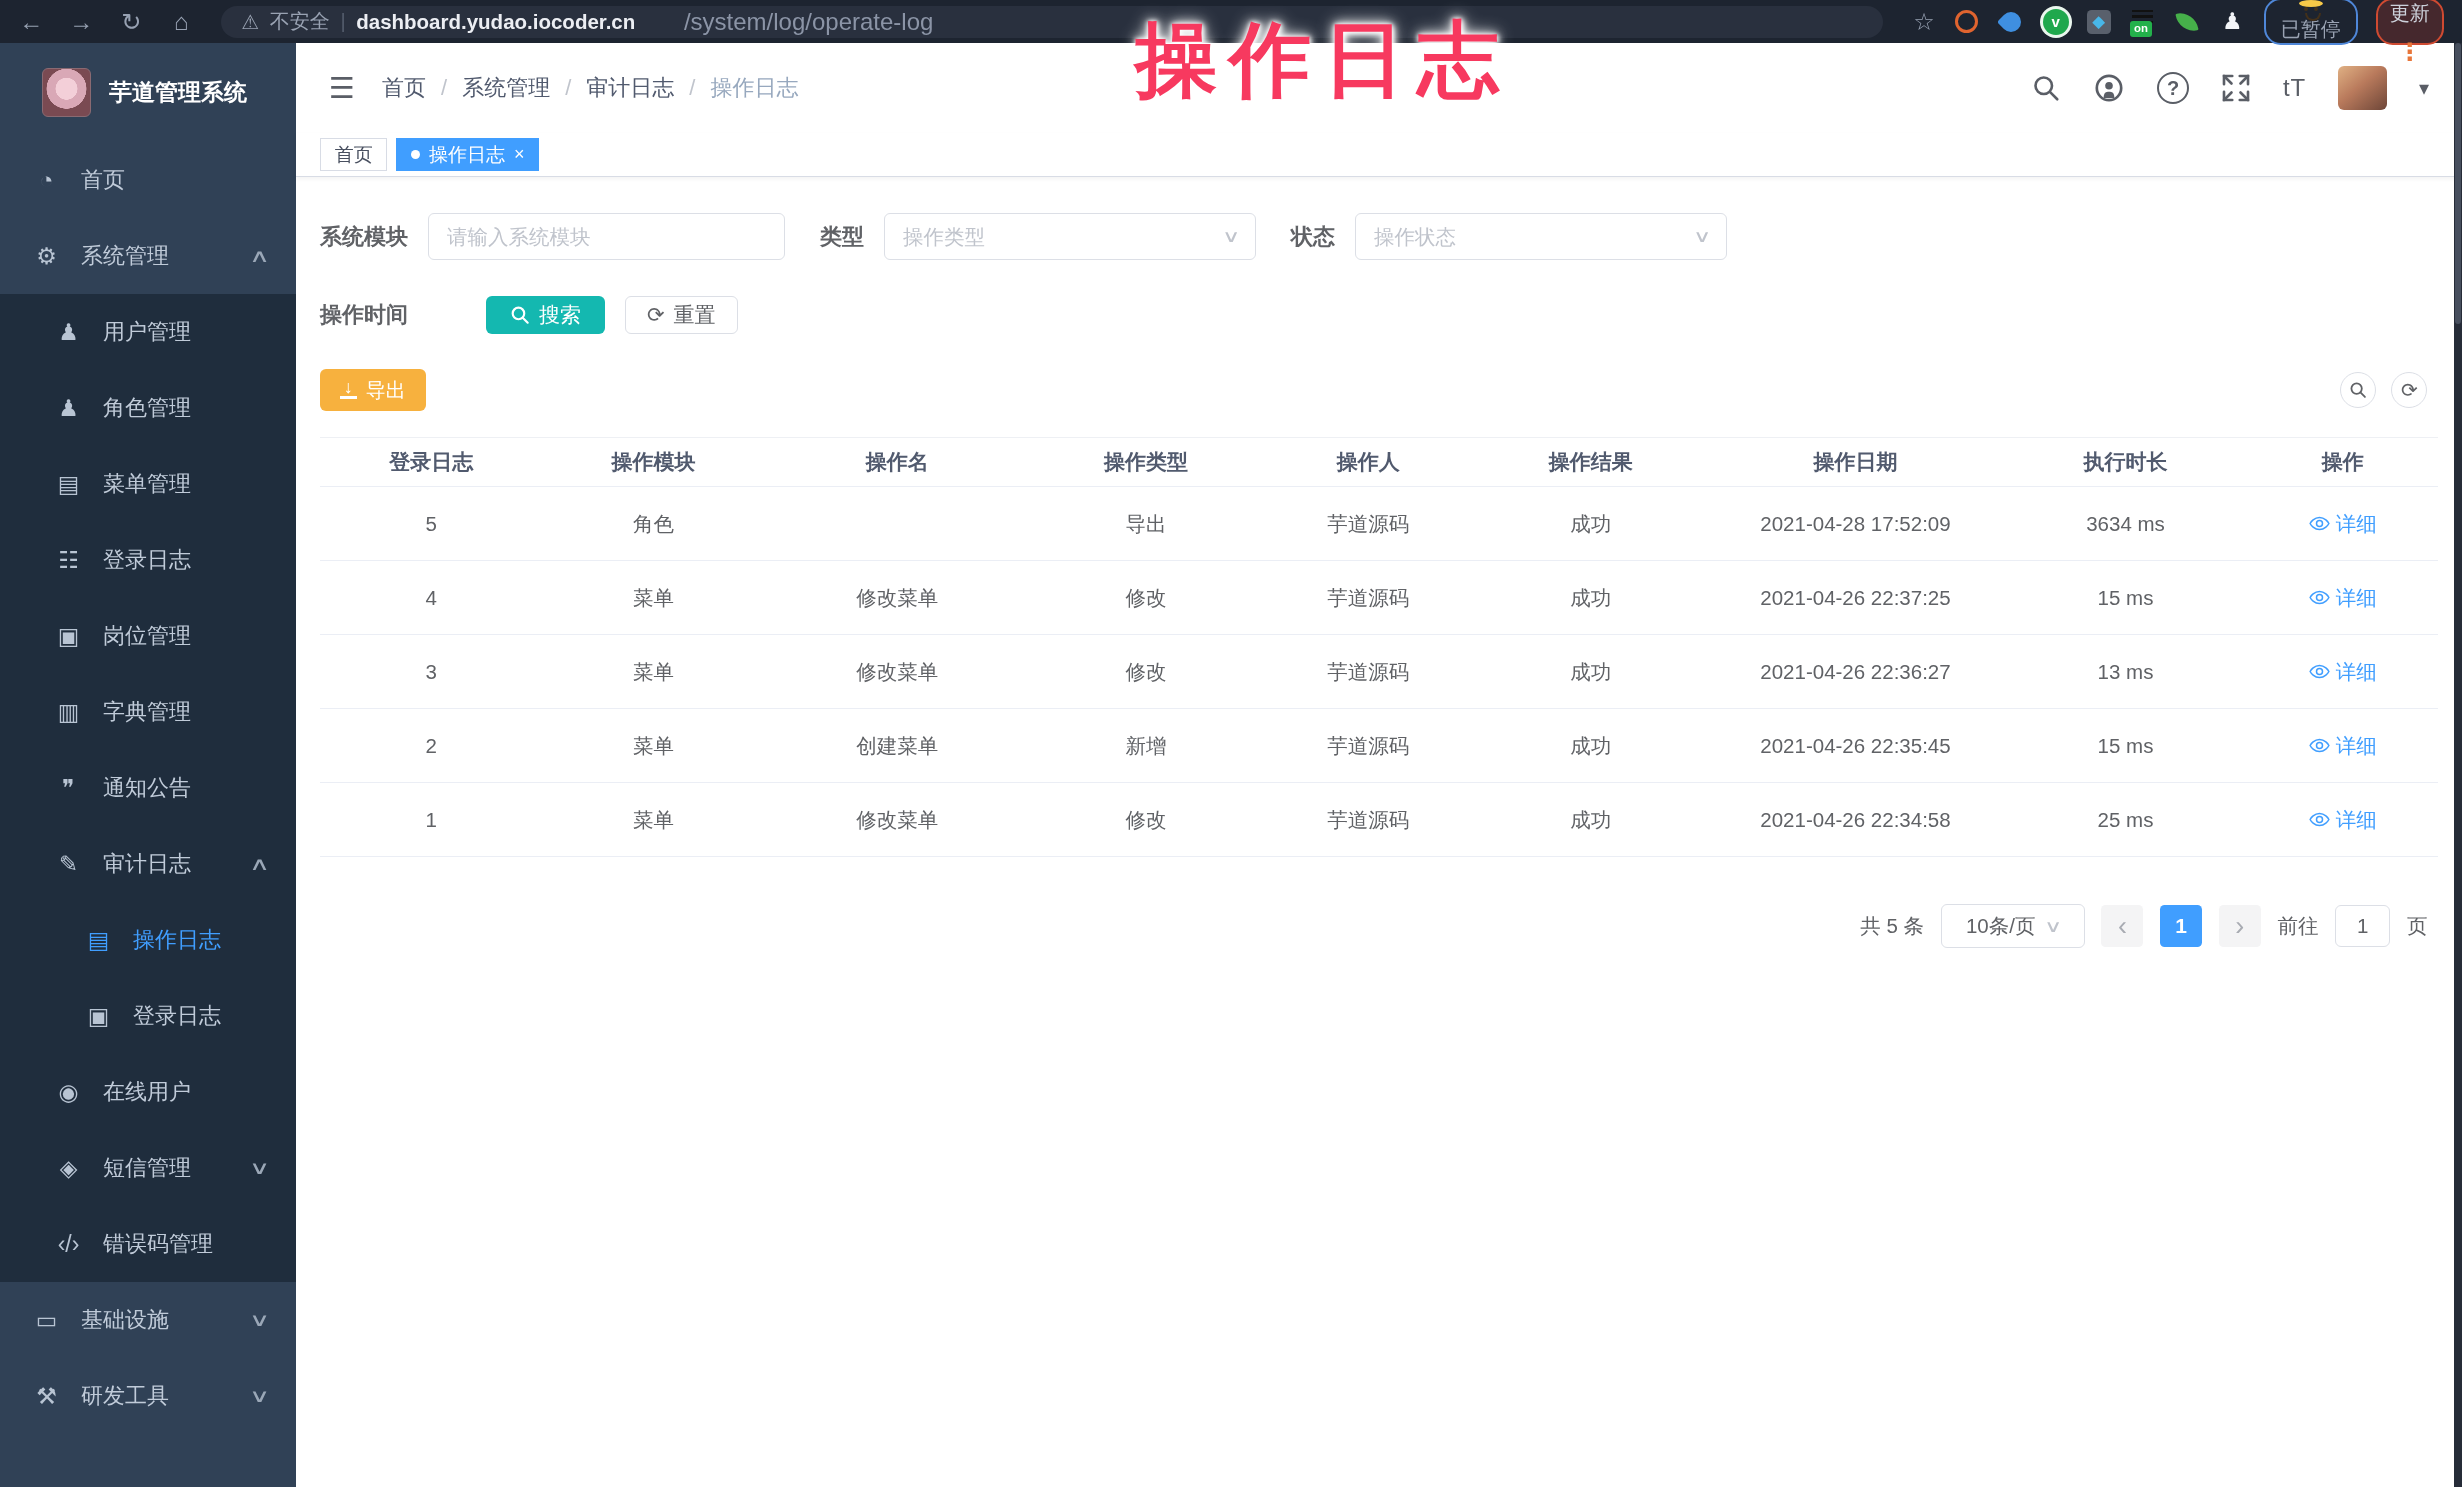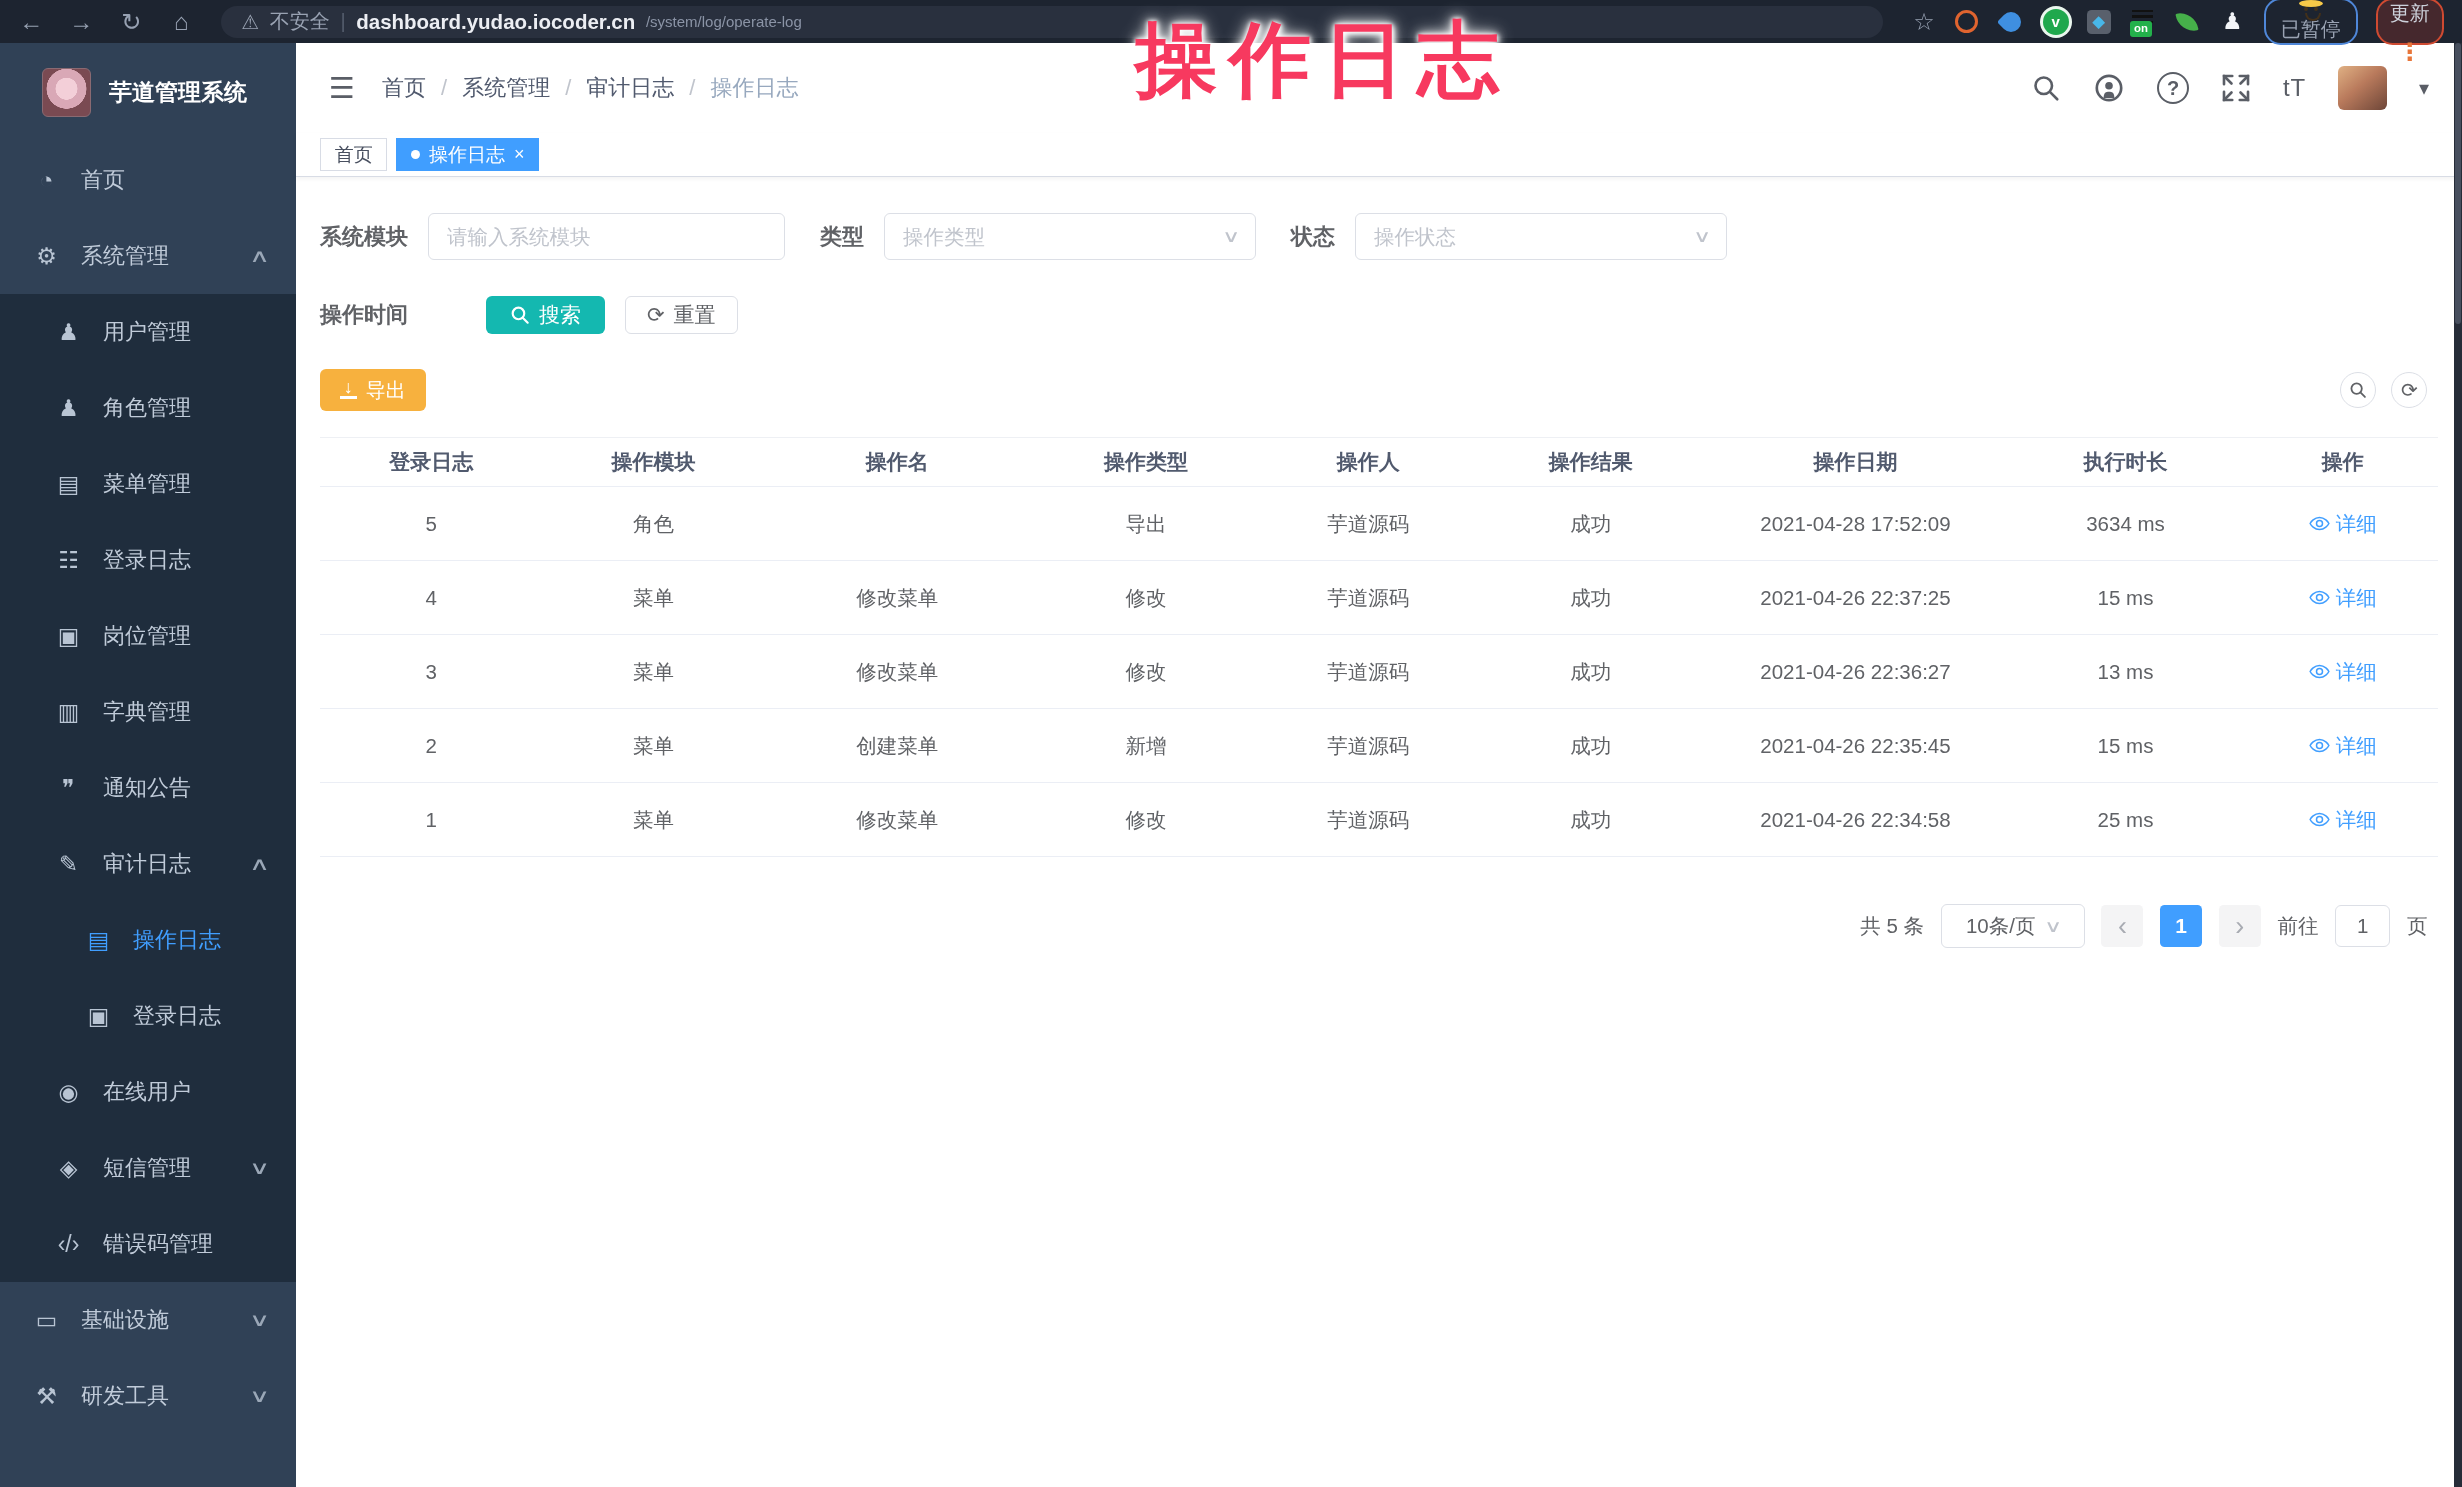--- a/index.html
+++ b/index.html
@@ -7,21 +7,21 @@
   body { font-family:"Liberation Sans","DejaVu Sans",sans-serif; background:#fff; overflow:hidden; }
   .screen { position:relative; width:2462px; height:1488px; background:#fff; }
 
   
   .browser-bar { position:absolute; top:0; left:0; width:2462px; height:43px;
     background:#1d2430; display:flex; align-items:center; padding:0 13.7px; gap:15px; z-index:5; }
   .bnav { color:#97a1b2; font-size:24px; width:35px; text-align:center; cursor:pointer; flex:0 0 auto; }
   .url-pill { flex:1 1 auto; height:32px; margin:0 15px 0 7.6px; background:#29303e; border-radius:16px;
     display:flex; align-items:center; padding:0 20px; gap:10.6px; color:#99a2b2; font-size:20px; }
   .url-host { color:#eceef3; font-weight:bold; font-size:20.5px; }
-  .url-path { color:#8b94a6; font-size:15px; }
+  .url-path { color:#8b94a6; font-size:24px;margin-left:38px; }
   .url-div { color:#545d6d; font-size:20px; }
   .bright { display:flex; align-items:center; gap:18px; flex:0 0 auto; padding-right:4.6px; }
   .ext { width:27px; height:27px; display:flex; align-items:center; justify-content:center; flex:0 0 auto; cursor:pointer; }
   .ext-compass { width:23px; height:23px; border:3.8px solid #e0642f; border-radius:50%; }
   .ext-pin { width:20px; height:20px; background:#3f8fe0; border-radius:50% 50% 50% 3px; transform:rotate(45deg); }
   .ext-vgreen { width:26px; height:26px; background:#1fa84d; border-radius:50%; box-shadow:0 0 0 3px #eaf6ee; color:#fff; font-size:15px; font-weight:bold; display:flex; align-items:center; justify-content:center; }
   .ext-gem { width:24px; height:24px; background:#59606c; border-radius:4.6px; color:#48b7e8; font-size:16.7px; display:flex; align-items:center; justify-content:center; }
   .ext-onwrap { position:relative; width:27px; height:27px; }
   .ext-lines { position:absolute; top:1.5px; left:3px; width:21px; height:13.7px;
     background:linear-gradient(#111 2.3px,transparent 2.3px,transparent 5.3px,#111 5.3px,#111 7.6px,transparent 7.6px,transparent 10.6px,#111 10.6px); }

